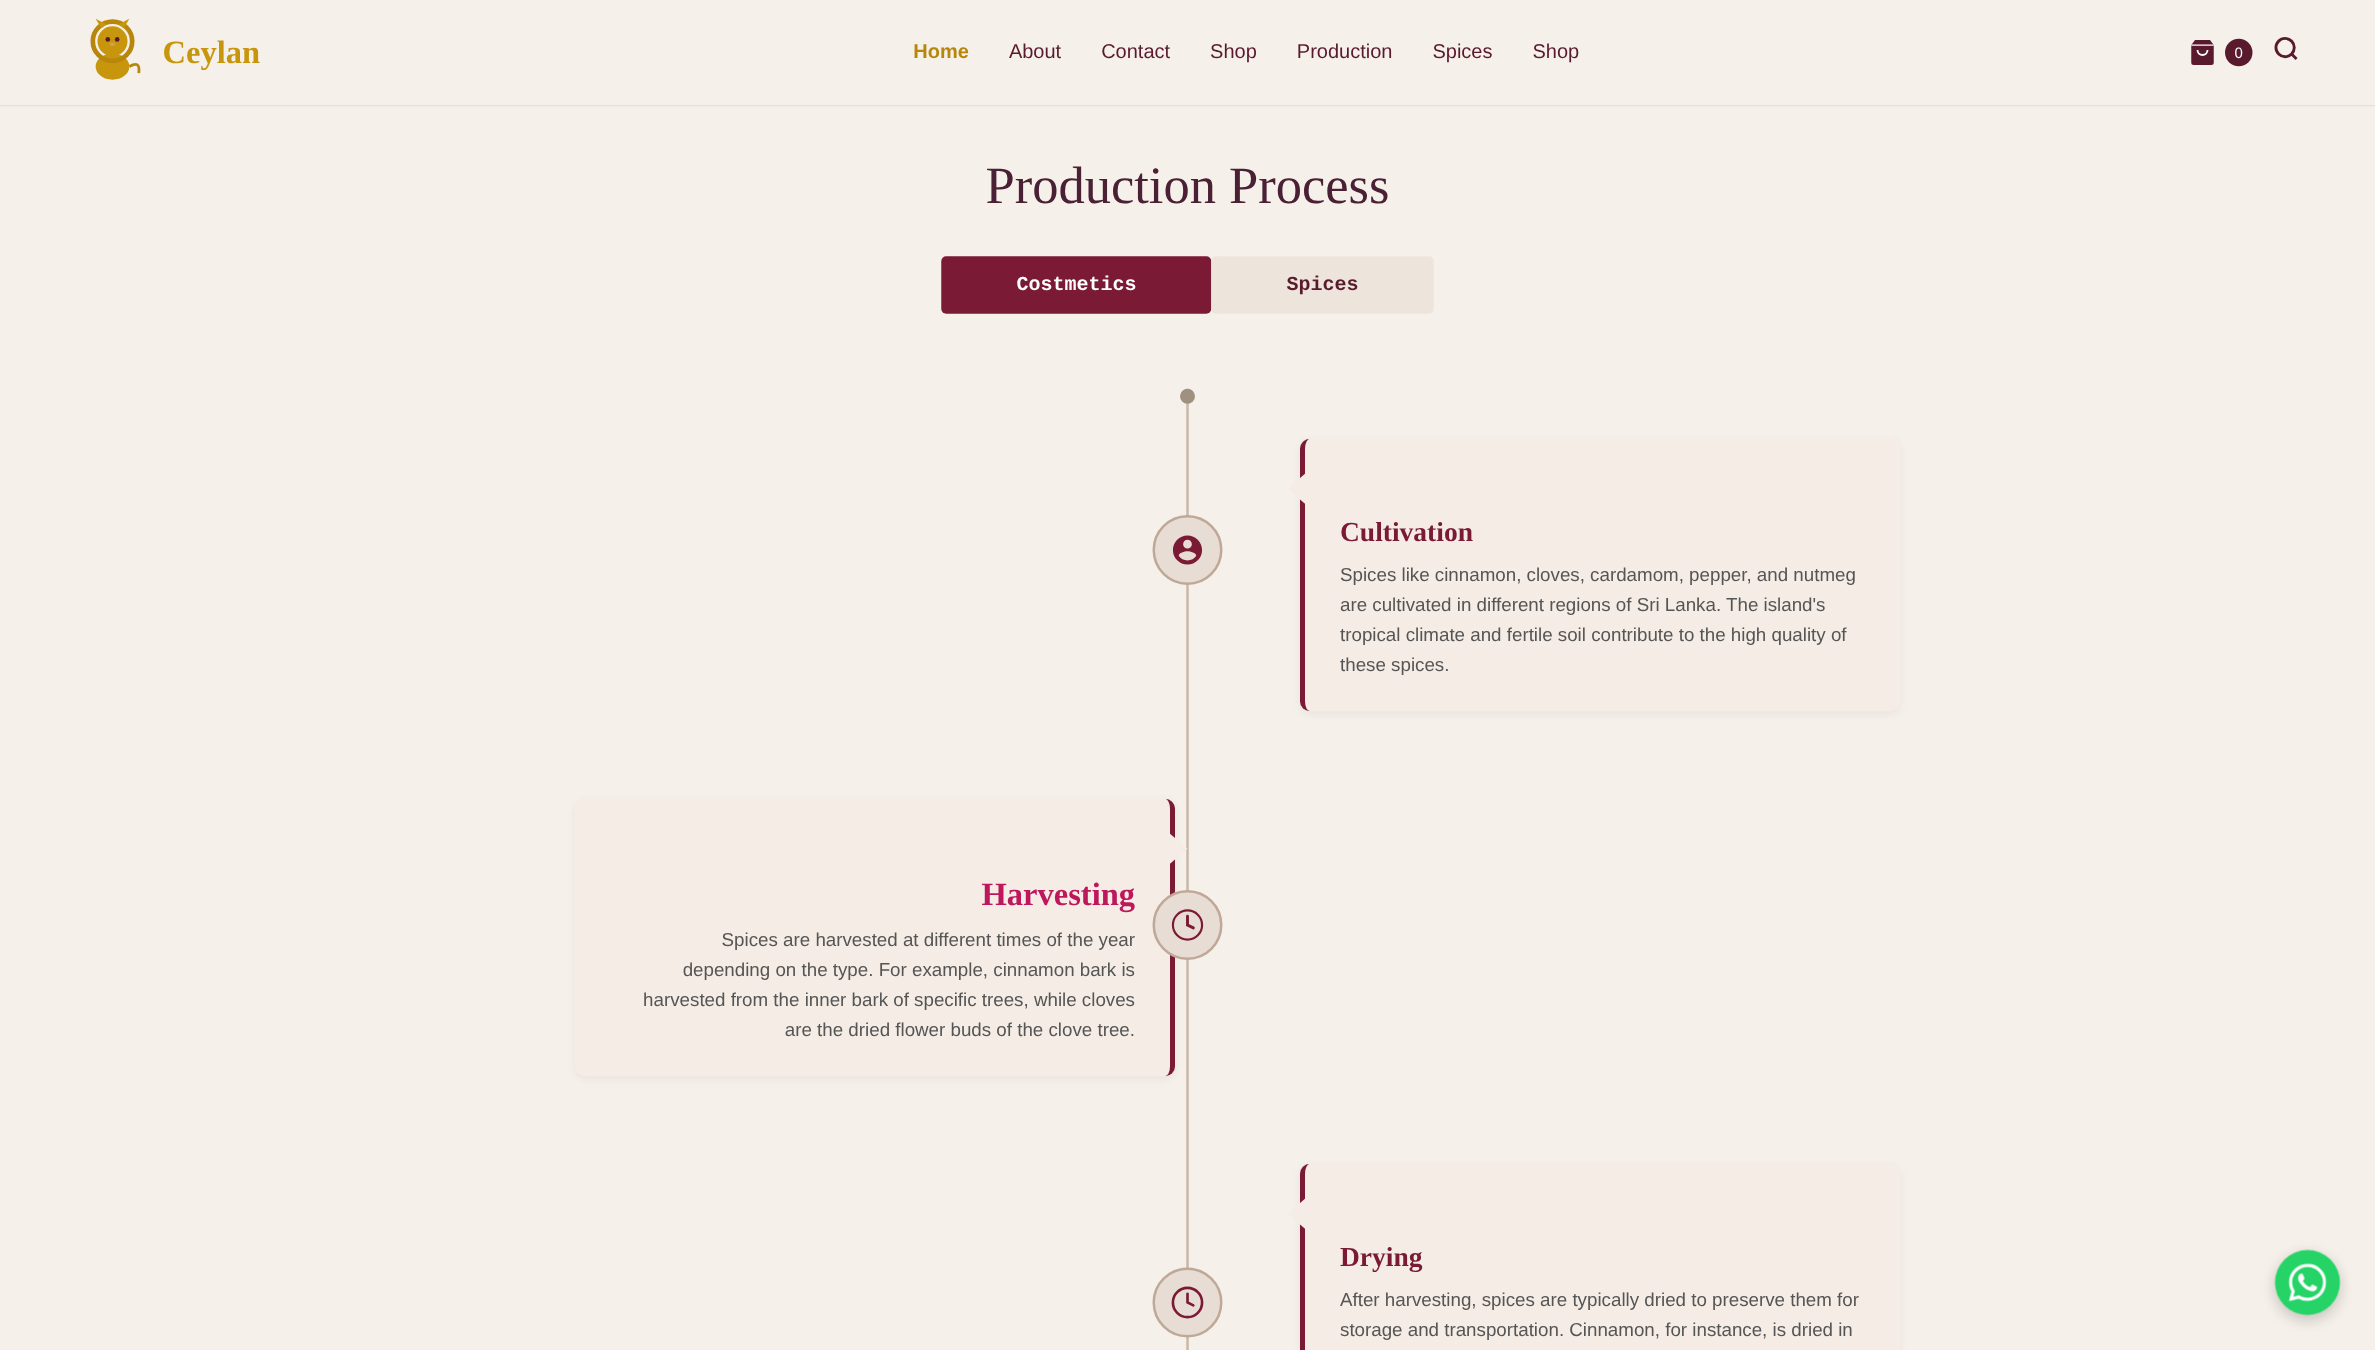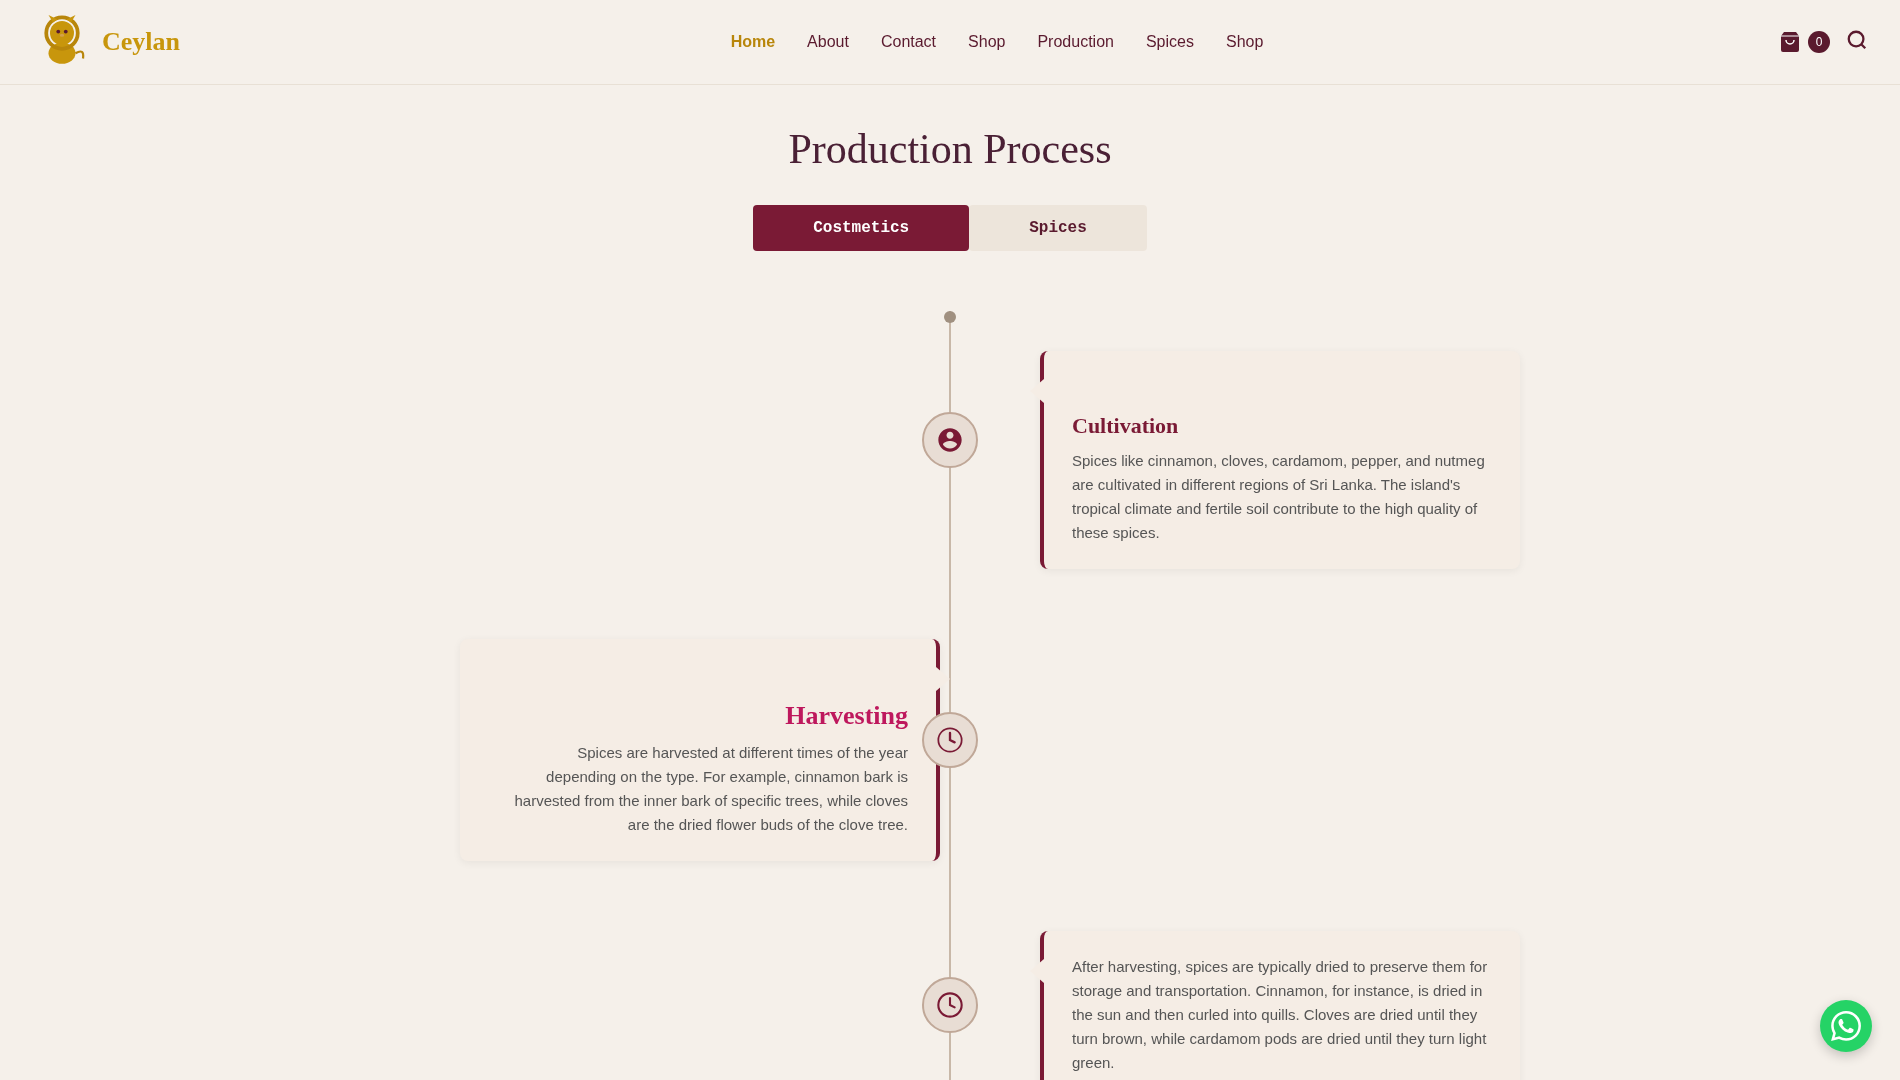--- a/index.html
+++ b/index.html
@@ -7,21 +7,21 @@
       background-color: #f5f0ea;
       font-family: 'Georgia', serif;
       color: #333;
       min-height: 1080px;
       width: 1900px;
     }
 
     
     .header {
       background-color: #f5f0ea;
-      padding: 12px 32px;
+      padding: 12px 60px;
       display: flex;
       align-items: center;
       justify-content: space-between;
       border-bottom: 1px solid #e8e0d5;
       position: sticky;
       top: 0;
       z-index: 100;
     }
     .logo-area {
       display: flex;
@@ -318,20 +318,21 @@
       <div style="position:absolute; left:50%; transform:translateX(-50%); top:50%; margin-top:-28px; width:56px; height:56px; border-radius:50%; background-color:#e8ddd4; border:2px solid #c0a898; display:flex; align-items:center; justify-content:center; z-index:3;">
         <svg width="28" height="28" viewBox="0 0 24 24" fill="none" stroke="#7a1a35" stroke-width="1.8">
           <circle cx="12" cy="12" r="10"></circle>
           <polyline points="12,6 12,12 16,14" stroke-linecap="round"></polyline>
         </svg>
       </div>
 
       <div style="width:480px; margin-left:auto; margin-right:0;">
         <div class="step-card right-card" style="border-left:4px solid #7a1a35; background:#f5ede5; border-radius:8px; padding:24px 28px; position:relative; margin-right:80px;">
           <div style="position:absolute; left:-14px; top:28px; width:0; height:0; border-top:12px solid transparent; border-bottom:12px solid transparent; border-right:14px solid #f5ede5;"></div>
+          <div class="step-card-title" style="color: rgb(122, 26, 53); font-size: 22px; font-weight: 700; font-family: Georgia, serif; margin-bottom: 10px;">Drying</div>
           <div class="step-card-text" style="font-size: 15px; color: rgb(85, 85, 85); line-height: 1.6; font-family: Arial, sans-serif;">After harvesting, spices are typically dried to preserve them for storage and transportation. Cinnamon, for instance, is dried in the sun and then curled into quills. Cloves are dried until they turn brown, while cardamom pods are dried until they turn light green.</div>
         </div>
       </div>
     </div>
 
   </div>
 </main>
 
 <button class="whatsapp-btn" title="Chat on WhatsApp">
   <svg viewBox="0 0 24 24" xmlns="http://www.w3.org/2000/svg">

